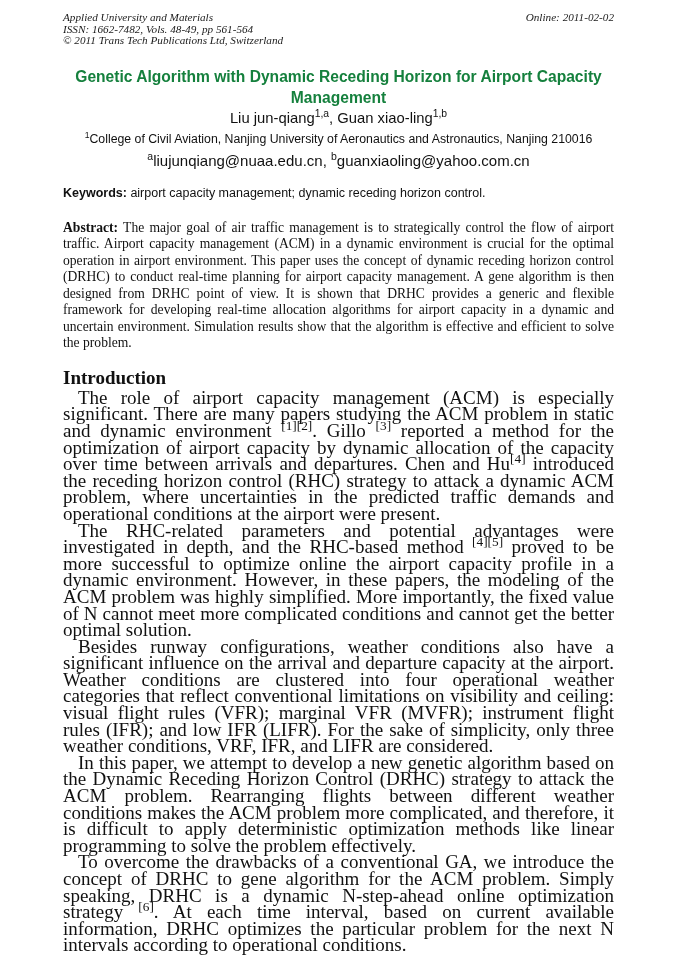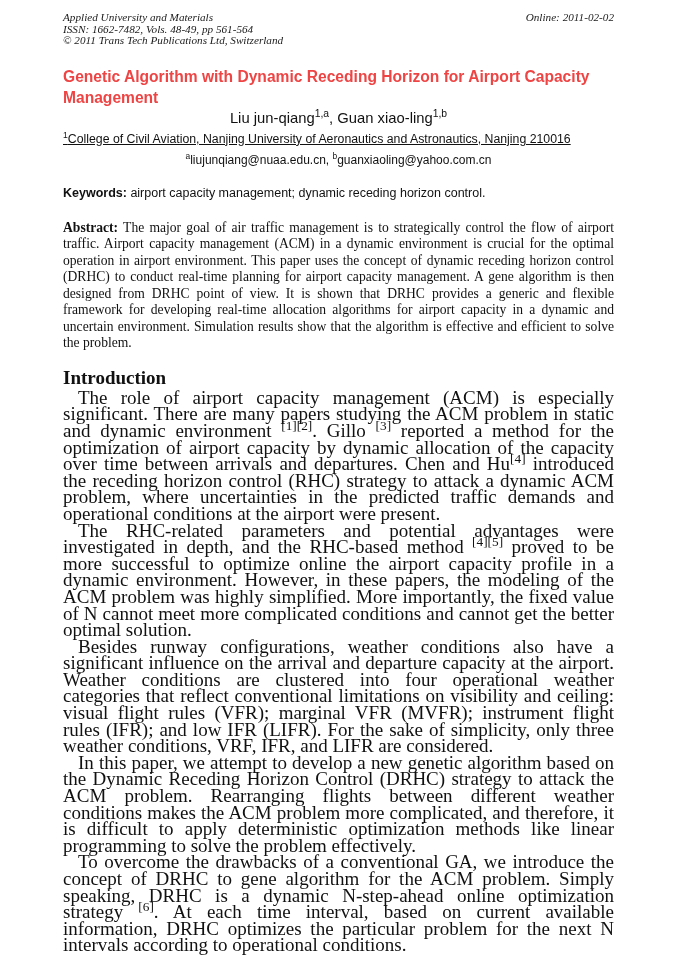--- a/index.html
+++ b/index.html
@@ -34,42 +34,41 @@
       right: 0;
       top: 0;
       white-space: nowrap;
     }
     .title {
       margin-top: 19px;
       font-family: "Liberation Sans", sans-serif;
       font-weight: bold;
       font-size: 15.6px;
       line-height: 21px;
-      text-align: left;
-      color: #ef4444;
+      text-align: center;
+      color: #15803d;
     }
     .authors {
       font-family: "Liberation Sans", sans-serif;
       font-size: 14.8px;
       line-height: 20px;
       text-align: center;
     }
     .affil {
       margin-top: 2px;
       font-family: "Liberation Sans", sans-serif;
       font-size: 12.3px;
       line-height: 19px;
-      text-align: left;
+      text-align: center;
       white-space: nowrap;
-      text-decoration: underline;
     }
     .emails {
       margin-top: 2px;
       font-family: "Liberation Sans", sans-serif;
-      font-size: 12px;
+      font-size: 15px;
       line-height: 19px;
       text-align: center;
     }
     sup {
       font-size: 70%;
       line-height: 0;
       vertical-align: super;
     }
     .keywords {
       margin-top: 14px;

